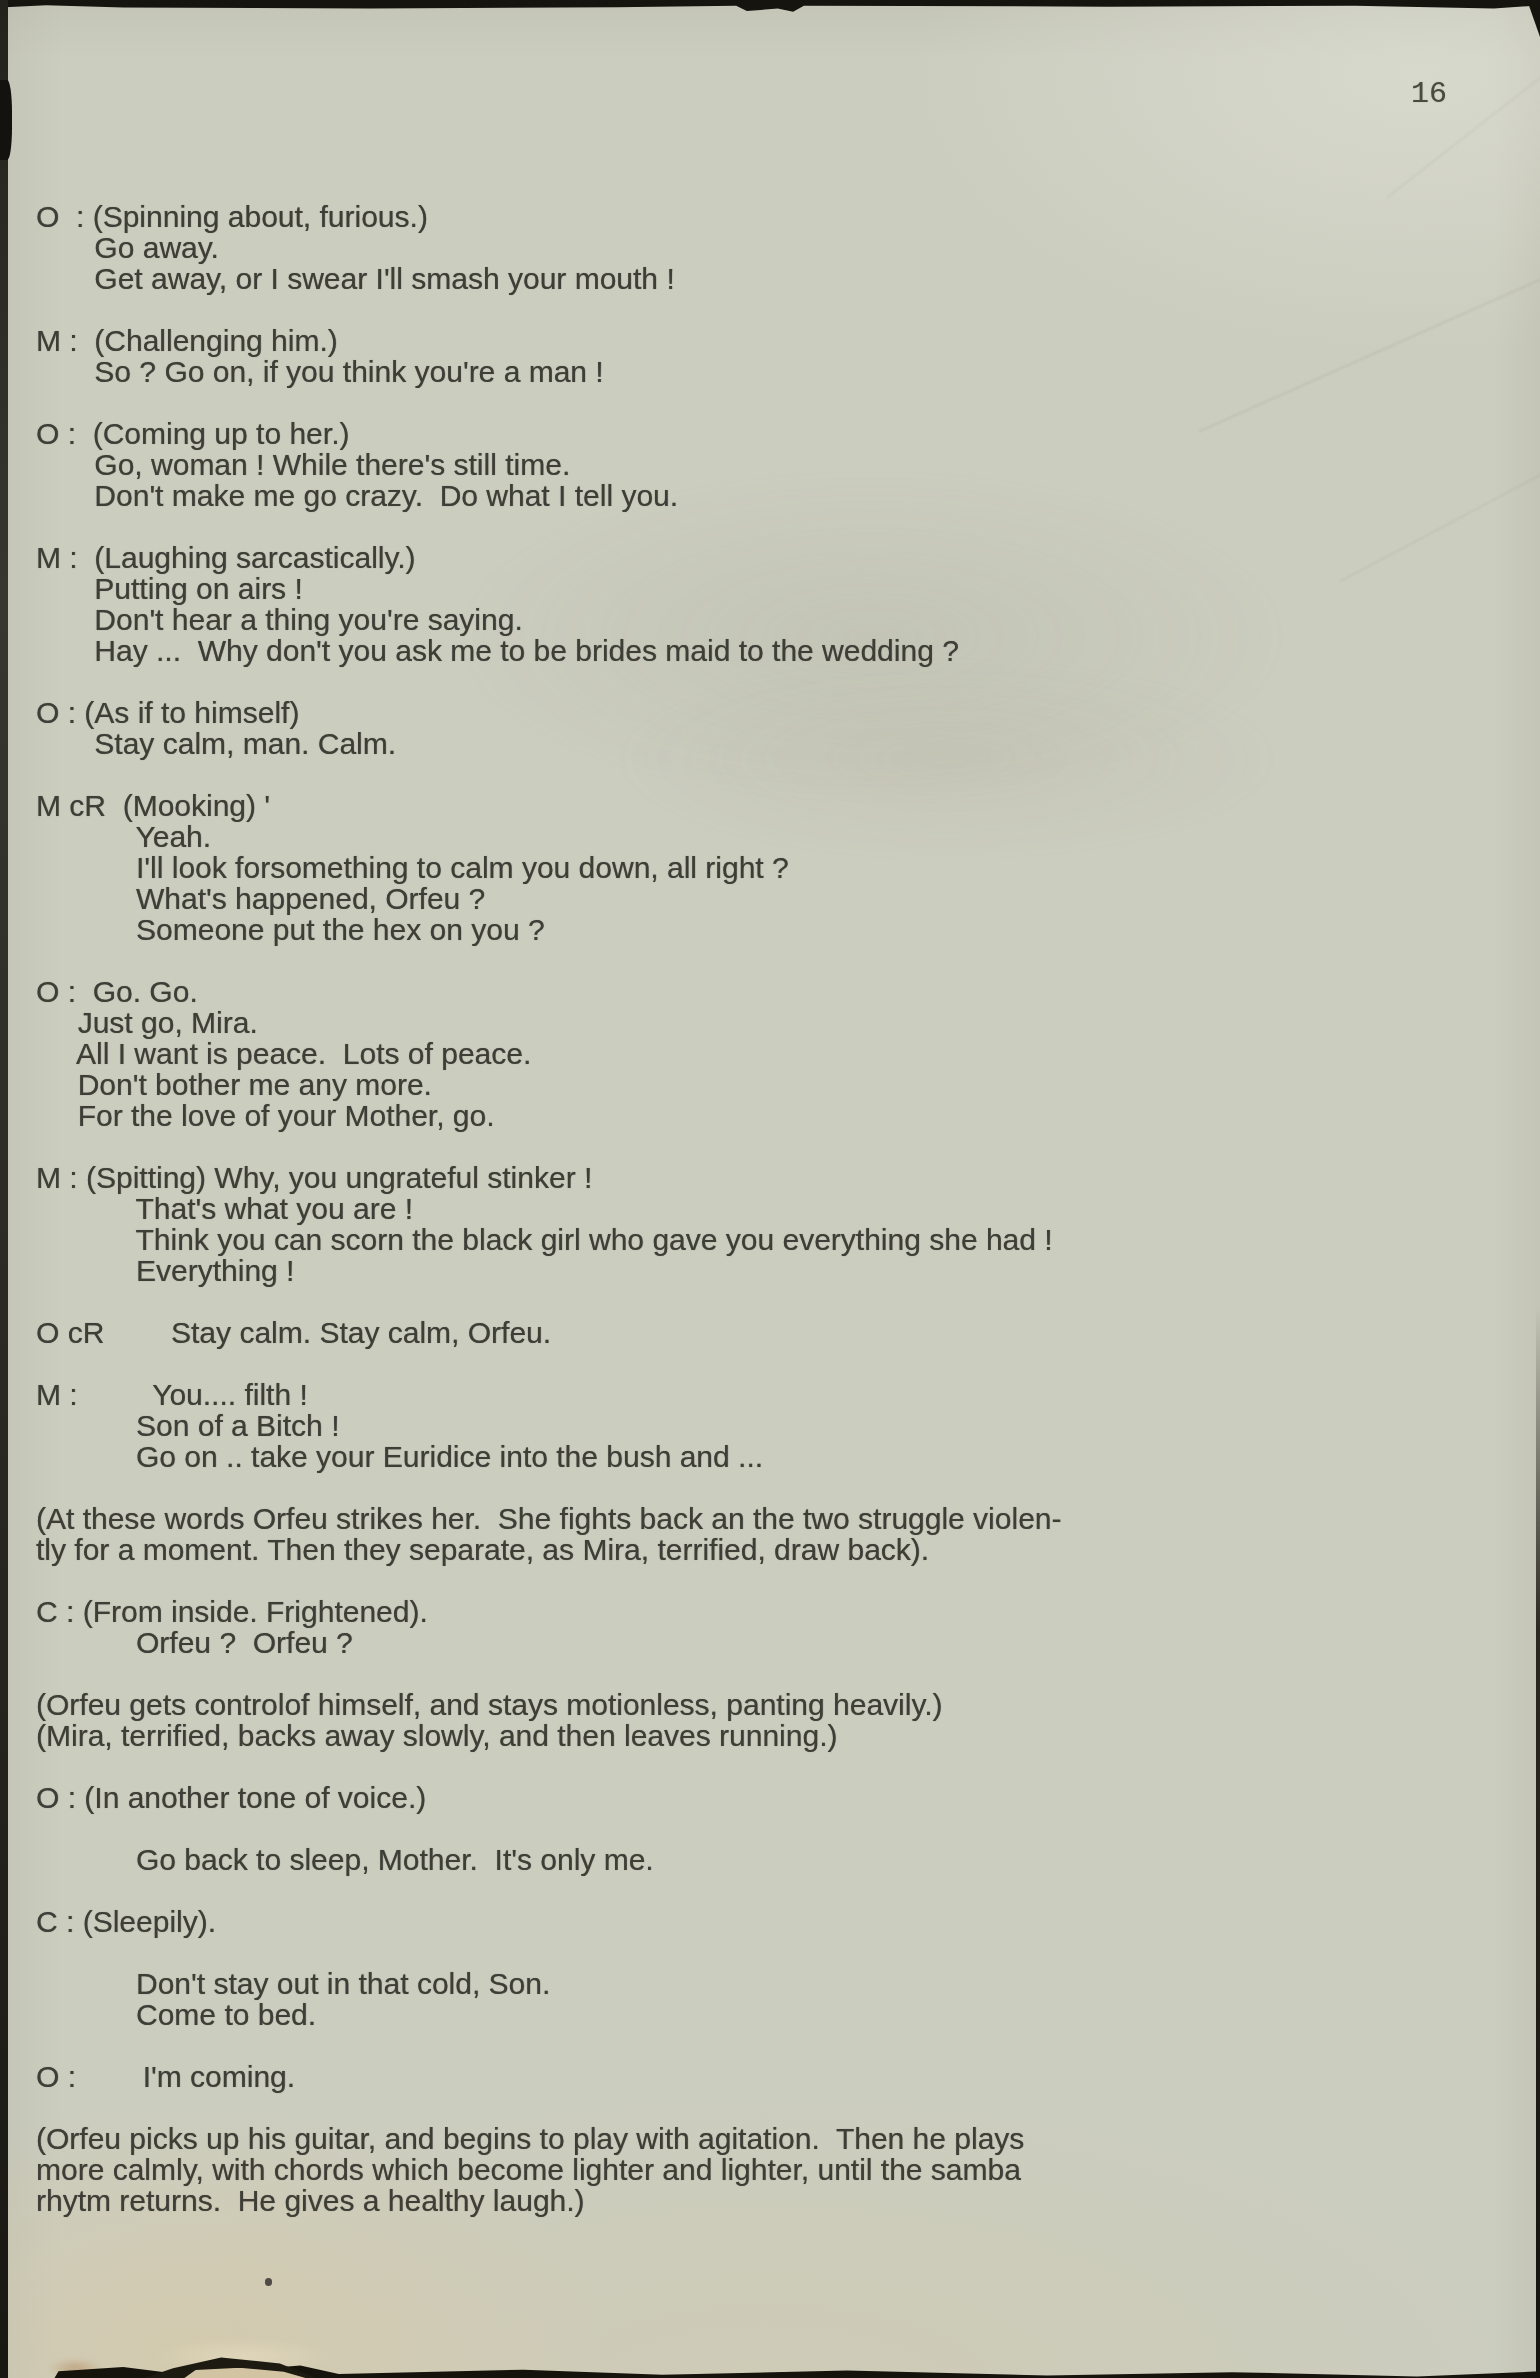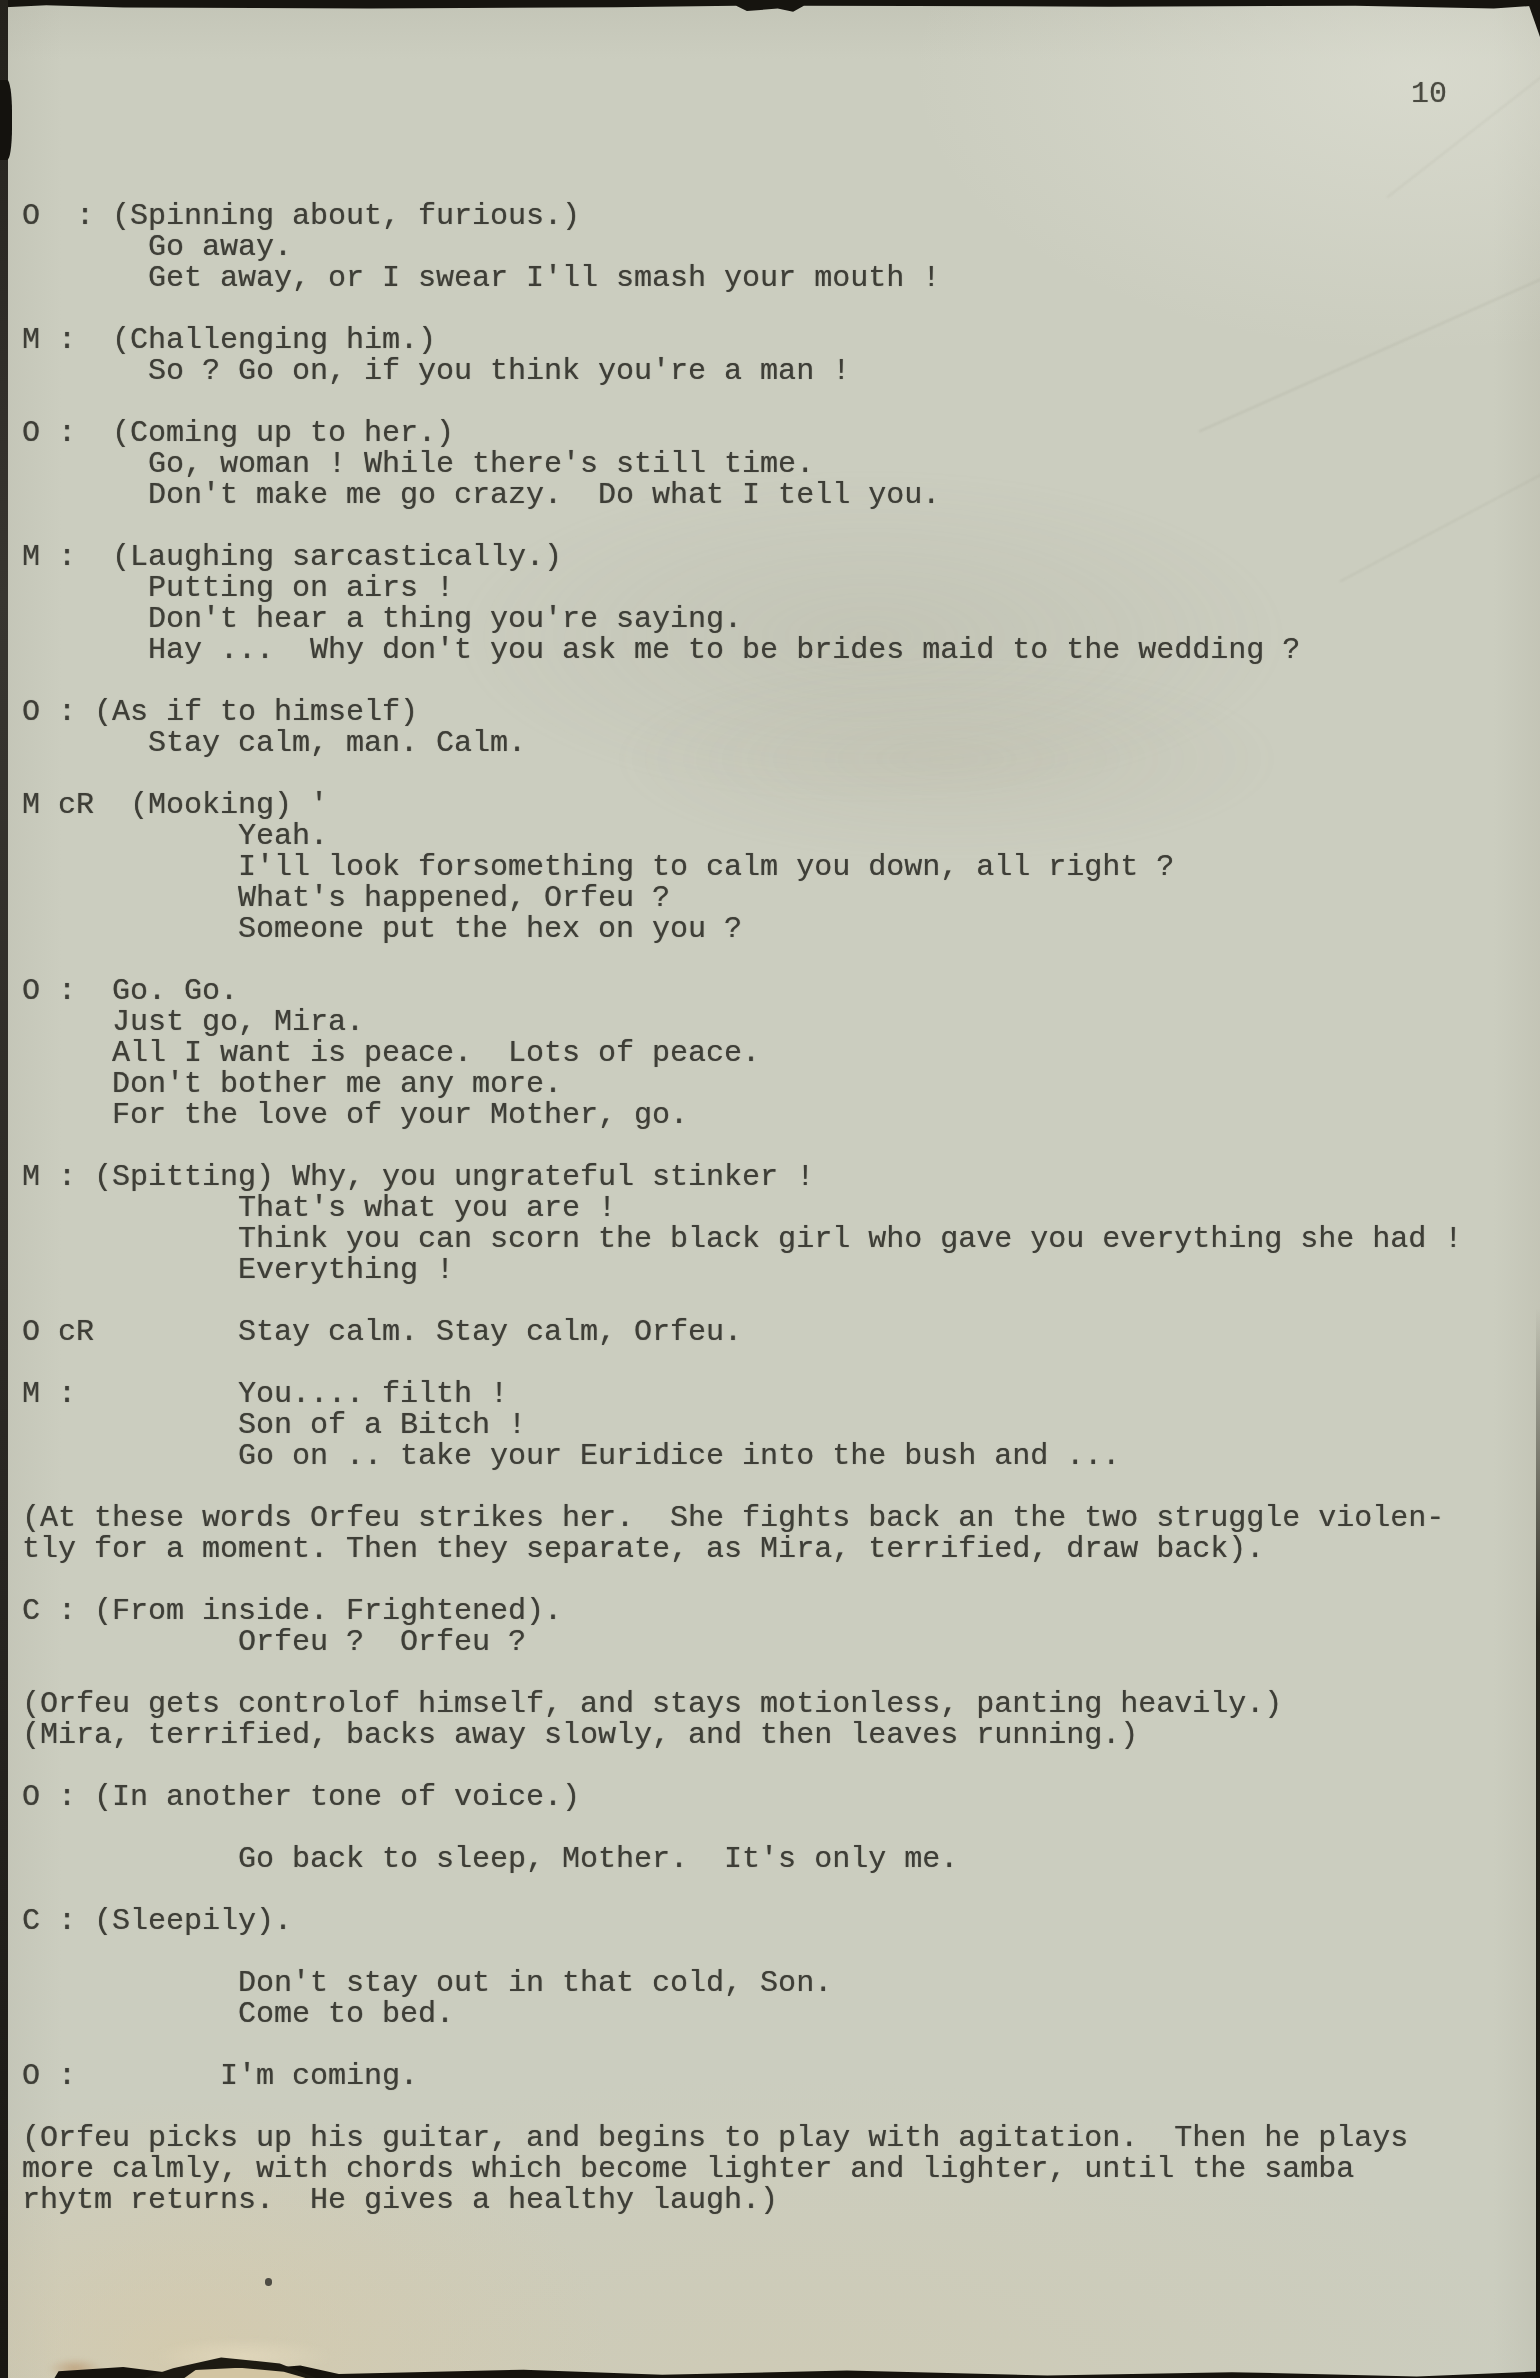--- a/index.html
+++ b/index.html
@@ -17,24 +17,24 @@
       radial-gradient(656px 394px at 12% 99%, rgba(219,200,160,0.50), transparent 65%),
       radial-gradient(1124px 468px at 50% 101%, rgba(213,198,162,0.32), transparent 70%),
       linear-gradient(90deg, rgba(176,176,162,0.28), transparent 4%),
       linear-gradient(270deg, rgba(168,166,150,0.22), transparent 3%),
       linear-gradient(180deg, rgba(172,172,158,0.25), transparent 2.5%),
       #cbcdbf;
     font-family: "Liberation Mono", "DejaVu Sans Mono", monospace;
   }
   .script-text {
     position: absolute;
-    left: 22px;
+    left: 36px;
     top: 201px;
     margin: 0;
-    font-family: Liberation Mono, monospace;
+    font-family: Liberation Sans, sans-serif;
     font-size: 30px;
     line-height: 31px;
     white-space: pre;
     color: #3e3e37;
     text-shadow: 0 0 0.9px rgba(62,62,55,0.55), 0.4px 0.4px 0 rgba(62,62,55,0.25);
   }
   .page-number {
     position: absolute;
     left: 1411px;
     top: 79px;
@@ -121,21 +121,21 @@
 <body>
 
 <div class="page">
 
   <div class="bleed-smudge-1"></div>
   <div class="bleed-smudge-2"></div>
   <div class="crease crease-1"></div>
   <div class="crease crease-2"></div>
   <div class="crease crease-3"></div>
 
-  <div class="page-number">10</div>
+  <div class="page-number">16</div>
 
   <pre class="script-text">O  : (Spinning about, furious.)
        Go away.
        Get away, or I swear I'll smash your mouth !
 
 M :  (Challenging him.)
        So ? Go on, if you think you're a man !
 
 O :  (Coming up to her.)
        Go, woman ! While there's still time.

